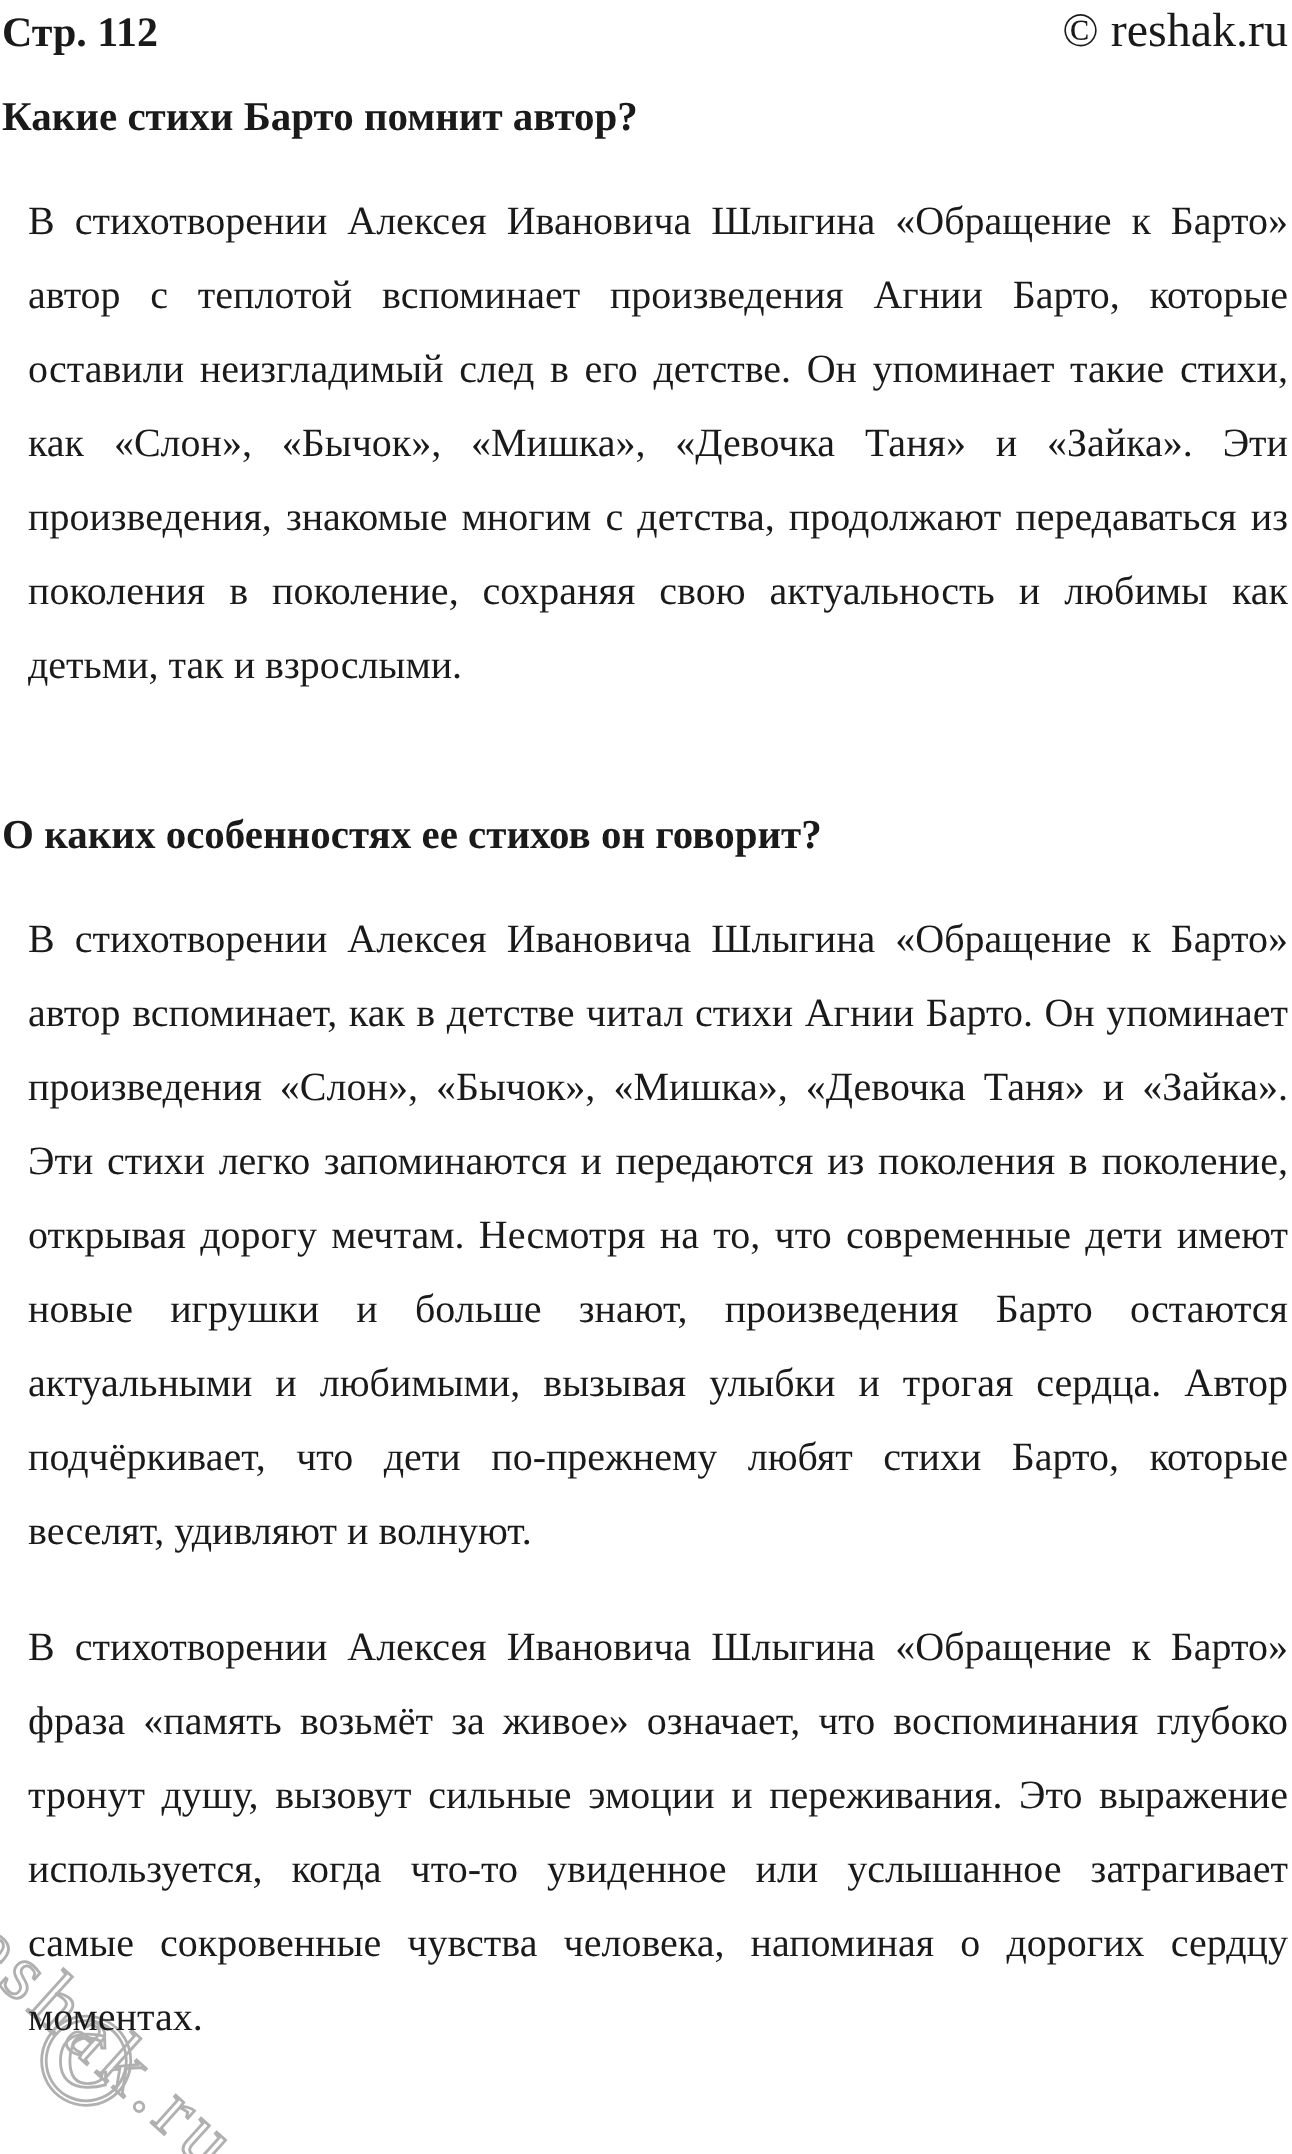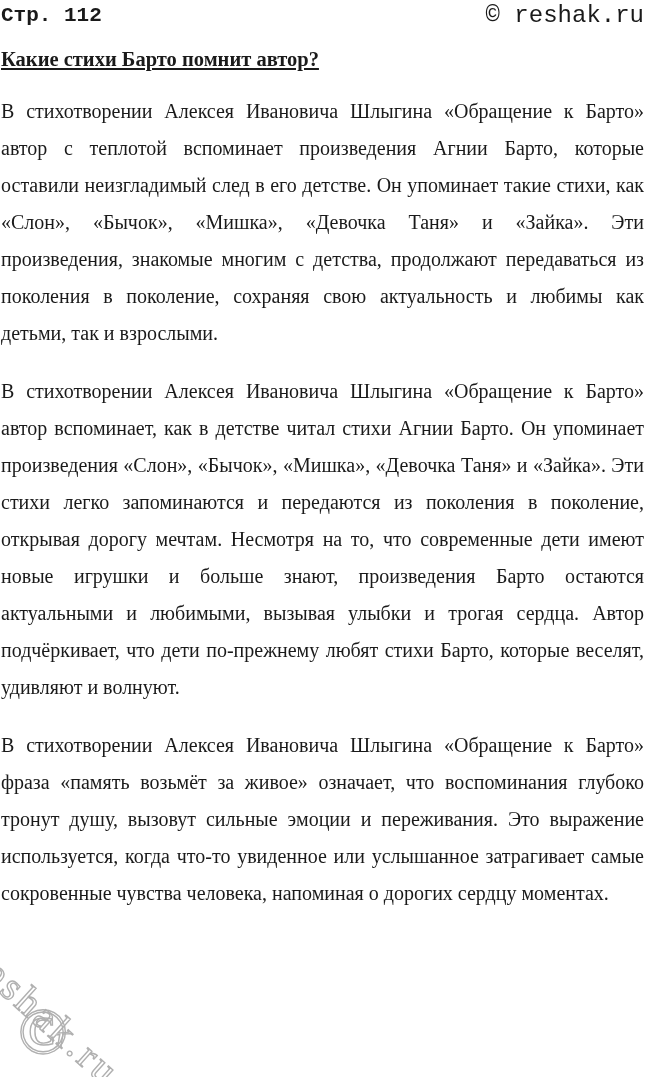--- a/index.html
+++ b/index.html
@@ -21,43 +21,42 @@
     z-index: 1;
     padding: 4px 2px 0 1px;
     box-sizing: border-box;
     width: 646px;
   }
   .page-header {
     display: flex;
     justify-content: space-between;
     align-items: flex-end;
     line-height: 24px;
-    font-family: Liberation Mono, monospace;
   }
   .page-number {
     font-weight: bold;
     font-size: 21px;
   }
   .copyright-note {
     font-size: 24px;
   }
   .qa-section .question-heading {
     font-size: 20.5px;
     font-weight: bold;
     margin: 53px 0 0 0;
     line-height: 26px;
   }
   .qa-section.first .question-heading {
     margin-top: 18px;
-    text-decoration: underline;
   }
   .qa-section .answer-paragraph {
     margin: 21px 0 0 0;
     line-height: 37px;
     text-align: justify;
+    padding-left: 13px;
   }
   
   .wm-text {
     position: absolute;
     left: -6px;
     top: 938px;
     z-index: 0;
     transform: rotate(42deg);
     transform-origin: 0 0;
     font-size: 40px;
@@ -93,20 +92,21 @@
     <span class="page-number">Стр. 112</span>
     <span class="copyright-note">© reshak.ru</span>
   </header>
 
   <section class="qa-section first">
     <h2 class="question-heading">Какие стихи Барто помнит автор?</h2>
     <p class="answer-paragraph">В стихотворении Алексея Ивановича Шлыгина «Обращение к Барто» автор с теплотой вспоминает произведения Агнии Барто, которые оставили неизгладимый след в его детстве. Он упоминает такие стихи, как «Слон», «Бычок», «Мишка», «Девочка Таня» и «Зайка». Эти произведения, знакомые многим с детства, продолжают передаваться из поколения в поколение, сохраняя свою актуальность и любимы как детьми, так и взрослыми.</p>
   </section>
 
   <section class="qa-section">
+    <h2 class="question-heading">О каких особенностях ее стихов он говорит?</h2>
     <p class="answer-paragraph">В стихотворении Алексея Ивановича Шлыгина «Обращение к Барто» автор вспоминает, как в детстве читал стихи Агнии Барто. Он упоминает произведения «Слон», «Бычок», «Мишка», «Девочка Таня» и «Зайка». Эти стихи легко запоминаются и передаются из поколения в поколение, открывая дорогу мечтам. Несмотря на то, что современные дети имеют новые игрушки и больше знают, произведения Барто остаются актуальными и любимыми, вызывая улыбки и трогая сердца. Автор подчёркивает, что дети по-прежнему любят стихи Барто, которые веселят, удивляют и волнуют.</p>
   </section>
 
   <section class="qa-section">
     <p class="answer-paragraph">В стихотворении Алексея Ивановича Шлыгина «Обращение к Барто» фраза «память возьмёт за живое» означает, что воспоминания глубоко тронут душу, вызовут сильные эмоции и переживания. Это выражение используется, когда что-то увиденное или услышанное затрагивает самые сокровенные чувства человека, напоминая о дорогих сердцу моментах.</p>
   </section>
 
 </div>
 
 </body></html>

